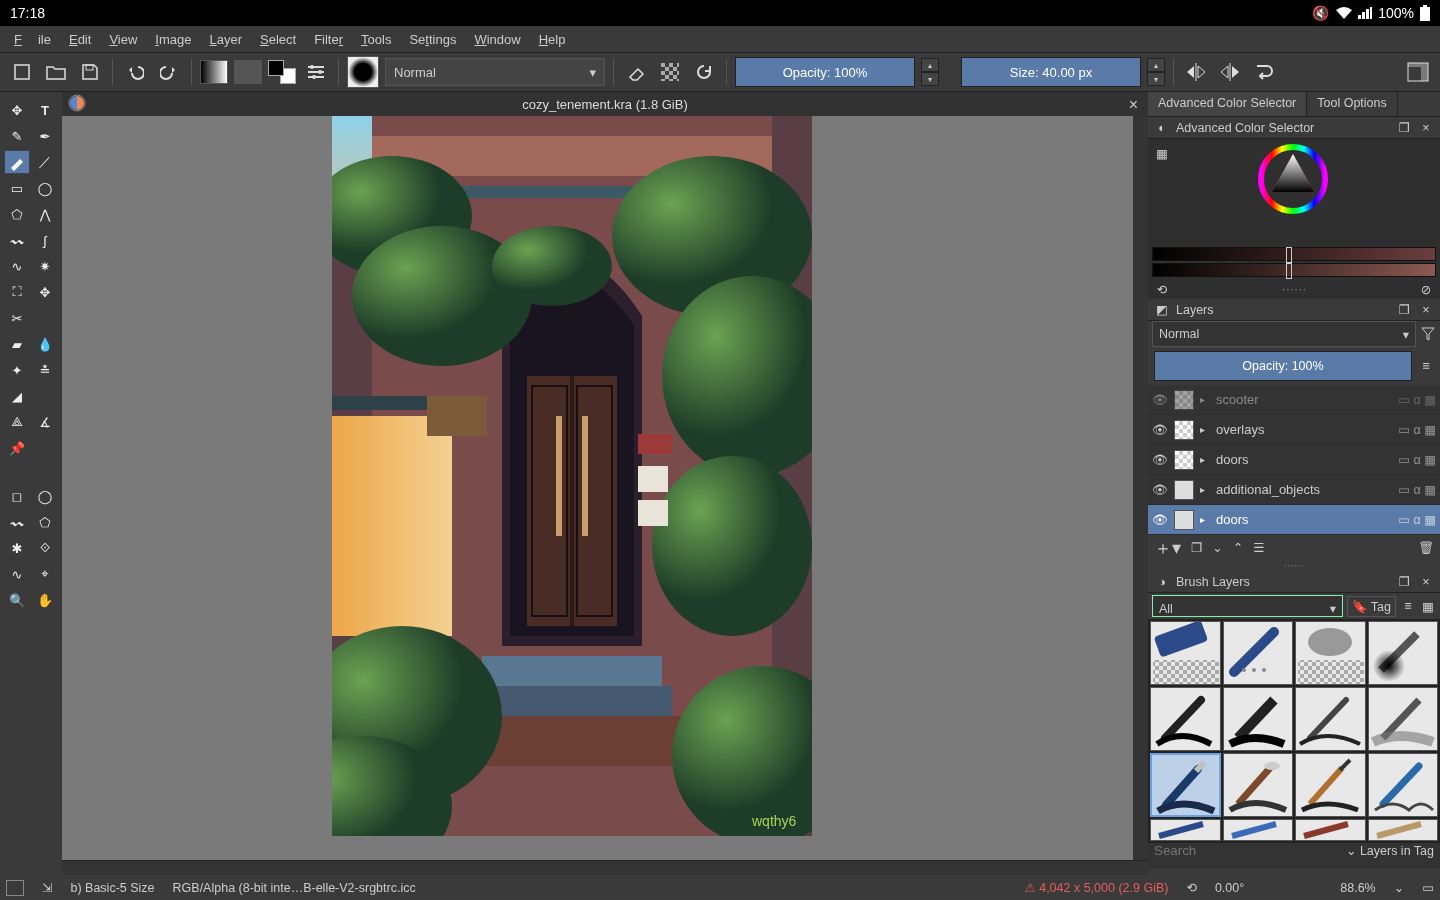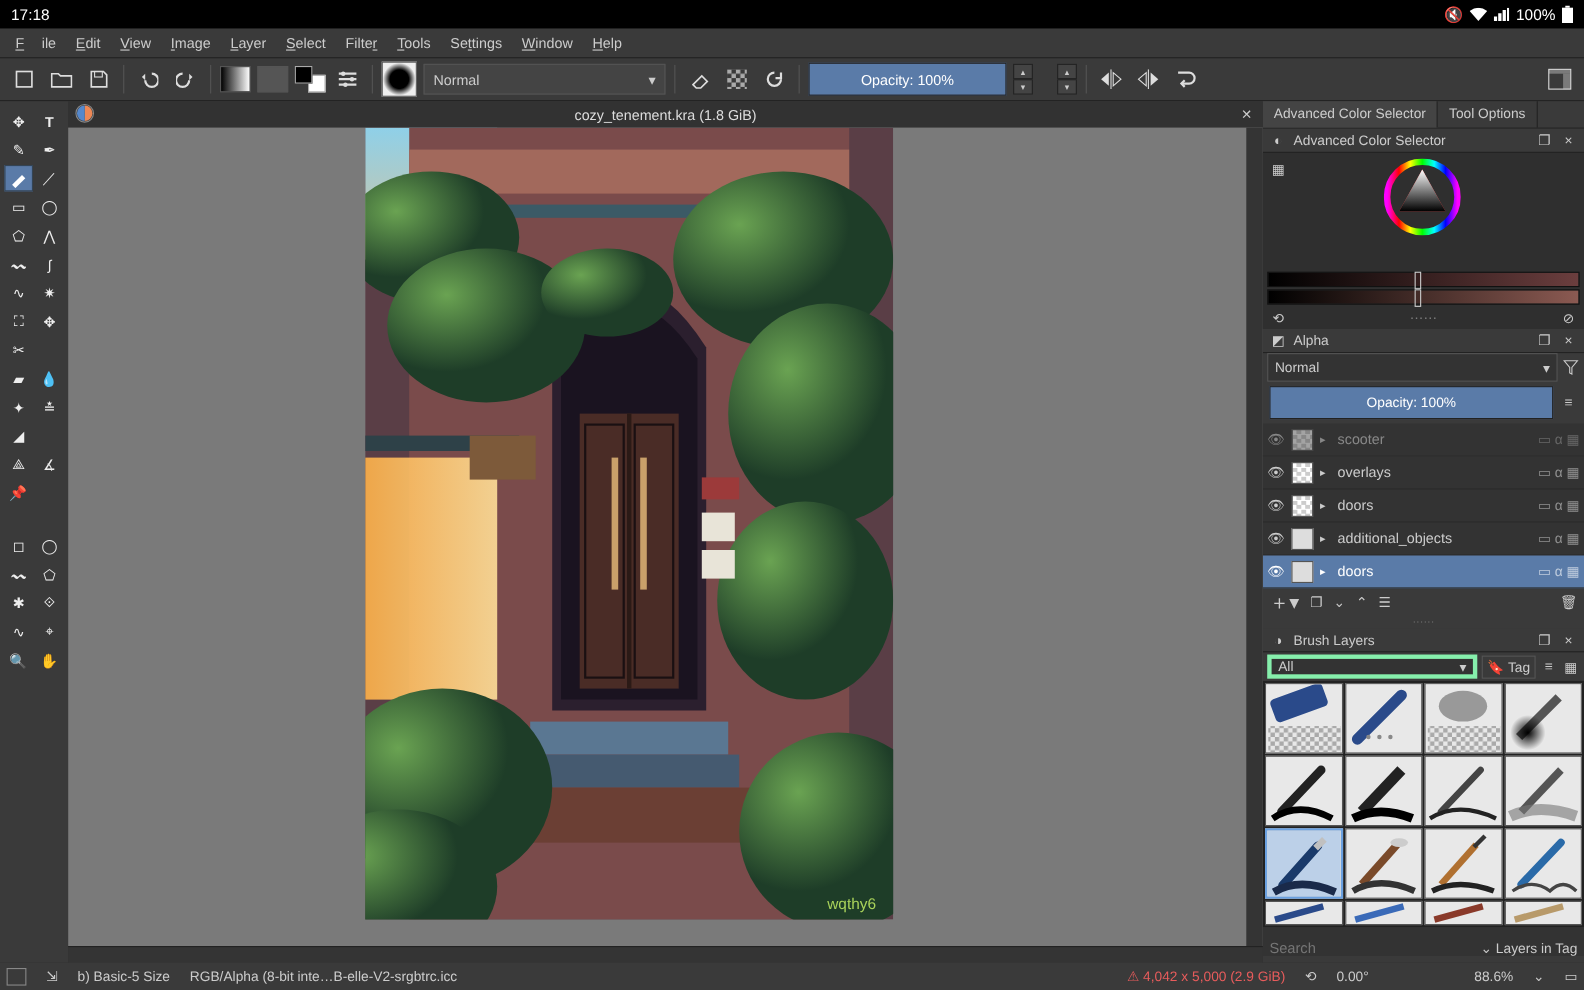--- a/index.html
+++ b/index.html
@@ -80,25 +80,25 @@
 .layer .thumb{width:20px;height:20px;background:#ddd;border:1px solid #555}
 .layer .thumb.checker{background:repeating-conic-gradient(#ccc 0 25%,#fff 0 50%) 0 0/8px 8px}
 .layer .chev{width:10px;font-size:10px}
 .layer .nm{flex:1;font-size:13px}
 .layer .icons{display:flex;gap:3px;opacity:.6}
 .layerbtns{height:30px;display:flex;align-items:center;padding:0 6px;gap:10px}
 .layerbtns .flex{flex:1}
 
 .brushpanel{display:flex;flex-direction:column}
 .brushfilter{height:26px;display:flex;align-items:center;padding:0 4px;gap:4px}
-.brushfilter .all{flex:1;height:22px;background:#333;border:4px solid #86efac;display:flex;align-items:flex-start;padding:0 6px;justify-content:space-between}
+.brushfilter .all{flex:1;height:22px;background:#333;border:1px solid #86efac;display:flex;align-items:flex-end;padding:0 6px;justify-content:space-between}
 .brushgrid{display:grid;grid-template-columns:repeat(4,1fr);gap:2px;padding:2px;background:#222}
 .brushcell{height:64px;background:#ddd;border:1px solid #555;position:relative;overflow:hidden}
 .brushcell.sel{border:2px solid #6aa0e0}
-.brushsearch{height:26px;display:flex;align-items:flex-end;padding:0 6px;gap:6px;background:#333}
+.brushsearch{height:26px;display:flex;align-items:flex-start;padding:0 6px;gap:6px;background:#333}
 .brushsearch input{flex:1;background:transparent;border:none;color:#ccc;outline:none}
 
 
 .statusbar{height:25px;background:#3a3a3a;display:flex;align-items:center;padding:0 6px;gap:18px;font-size:12.5px}
 .statusbar .warn{color:#e85c5c}
 .statusbar .flex{flex:1}
 .statusbar .box{width:18px;height:16px;border:1px solid #888}
 </style>
 </head>
 <body>
@@ -218,20 +218,23 @@
     </div>
   <div class="ttsep"></div>
   <div class="bigslider op">
       <span>Opacity: 100%</span>
     </div>
   <div class="spinctl">
       <div>▴</div>
       <div>▾</div>
     </div>
   <div style="width:10px"></div>
+  <div class="bigslider sz">
+      <span>Size: 40.00 px</span>
+    </div>
   <div class="spinctl">
       <div>▴</div>
       <div>▾</div>
     </div>
   <div class="ttsep"></div>
   <div class="mirrorbtn">
       <svg width="22" height="18">
         <path d="M11 0v18" stroke="#ddd"></path>
         <path d="M2 9l7-6v12z" fill="#ddd"></path>
         <path d="M20 9l-7-6v12z" fill="none" stroke="#ddd"></path>
@@ -471,21 +474,21 @@
       </div>
       <div class="histrow">
         <span class="dockicon">⟲</span>
         <span style="opacity:.5">······</span>
         <span class="dockicon">⊘</span>
       </div>
     </div>
 
     <div class="dockhdr">
       <span class="dockicon">◩</span>
-      <span>Alpha</span>
+      <span>Layers</span>
       <span class="flex"></span>
       <span class="dockicon">❐</span>
       <span class="dockicon">×</span>
     </div>
     <div class="layerpanel" style="height:250px">
       <div class="layerctlrow">
         <div class="layerblend">
           <span>Normal</span>
             <span>▾</span>
         </div>

